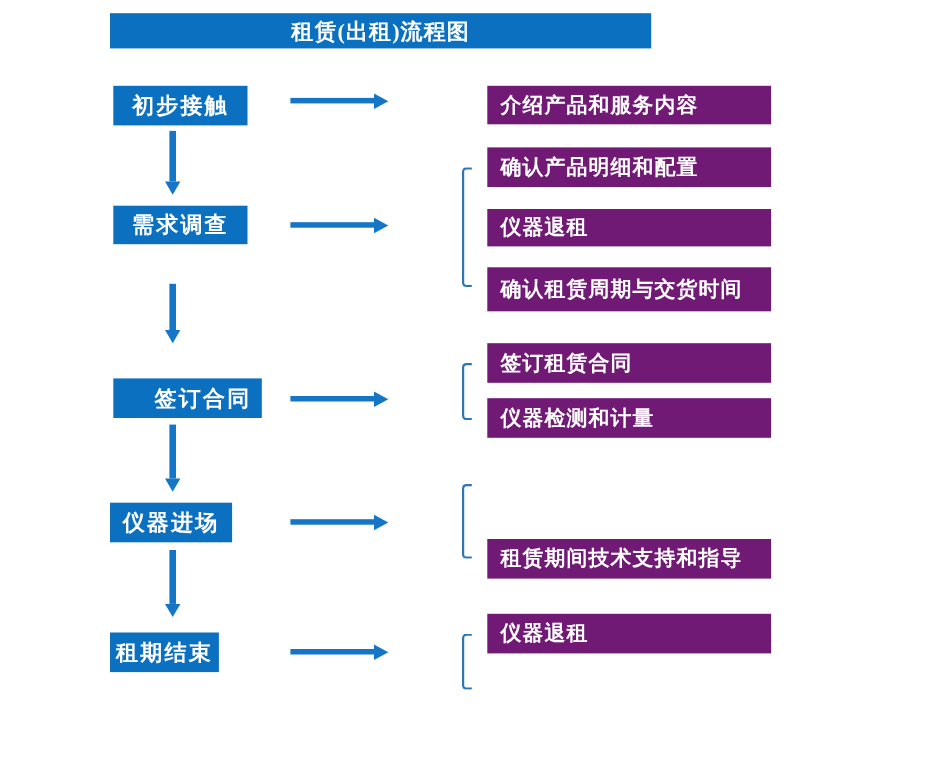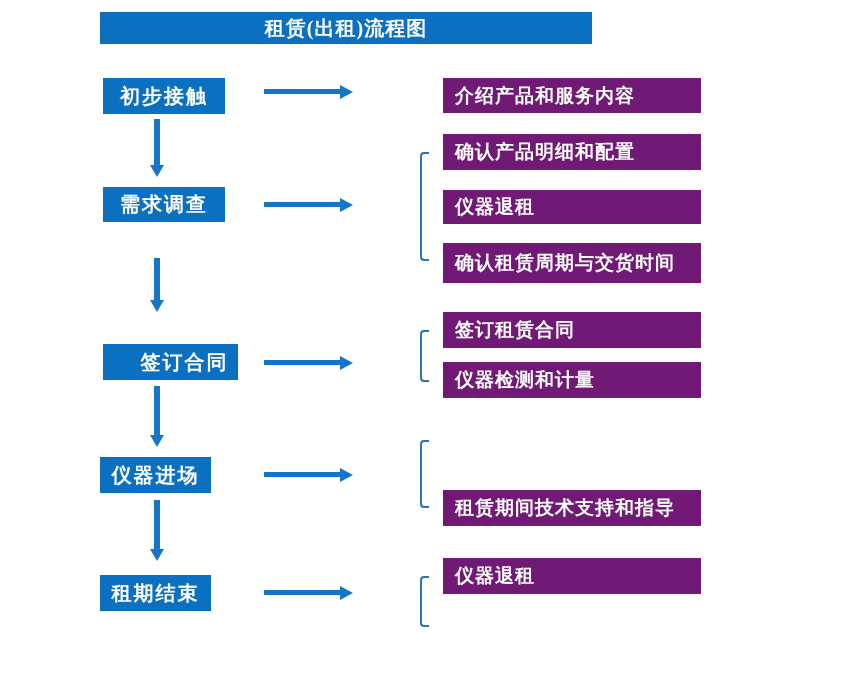--- a/index.html
+++ b/index.html
@@ -51,21 +51,21 @@
 <div class="canvas">
 
   <div class="title-bar">
     <span>租赁(出租)流程图</span>
   </div>
 
   <div class="stage" style="left:103px;top:78px;width:122px;height:36px;">初步接触</div>
   <div class="stage" style="left:103px;top:187px;width:122px;height:35px;">需求调查</div>
   <div class="stage" style="left:103px;top:344px;width:107px;height:36px;padding-left:28px;">签订合同</div>
   <div class="stage" style="left:100px;top:457px;width:111px;height:36px;">仪器进场</div>
-  <div class="stage" style="left:100px;top:575px;width:111px;height:36px;text-align:right;">租期结束</div>
+  <div class="stage" style="left:100px;top:575px;width:99px;height:36px;text-align:right;">租期结束</div>
 
   <div class="varrow" style="top:119px;height:46px;"></div>
   <div class="varrow" style="top:258px;height:42px;"></div>
   <div class="varrow" style="top:386px;height:49px;"></div>
   <div class="varrow" style="top:500px;height:49px;"></div>
 
   <div class="harrow" style="top:89px;"></div>
   <div class="harrow" style="top:202px;"></div>
   <div class="harrow" style="top:360px;"></div>
   <div class="harrow" style="top:472px;"></div>

